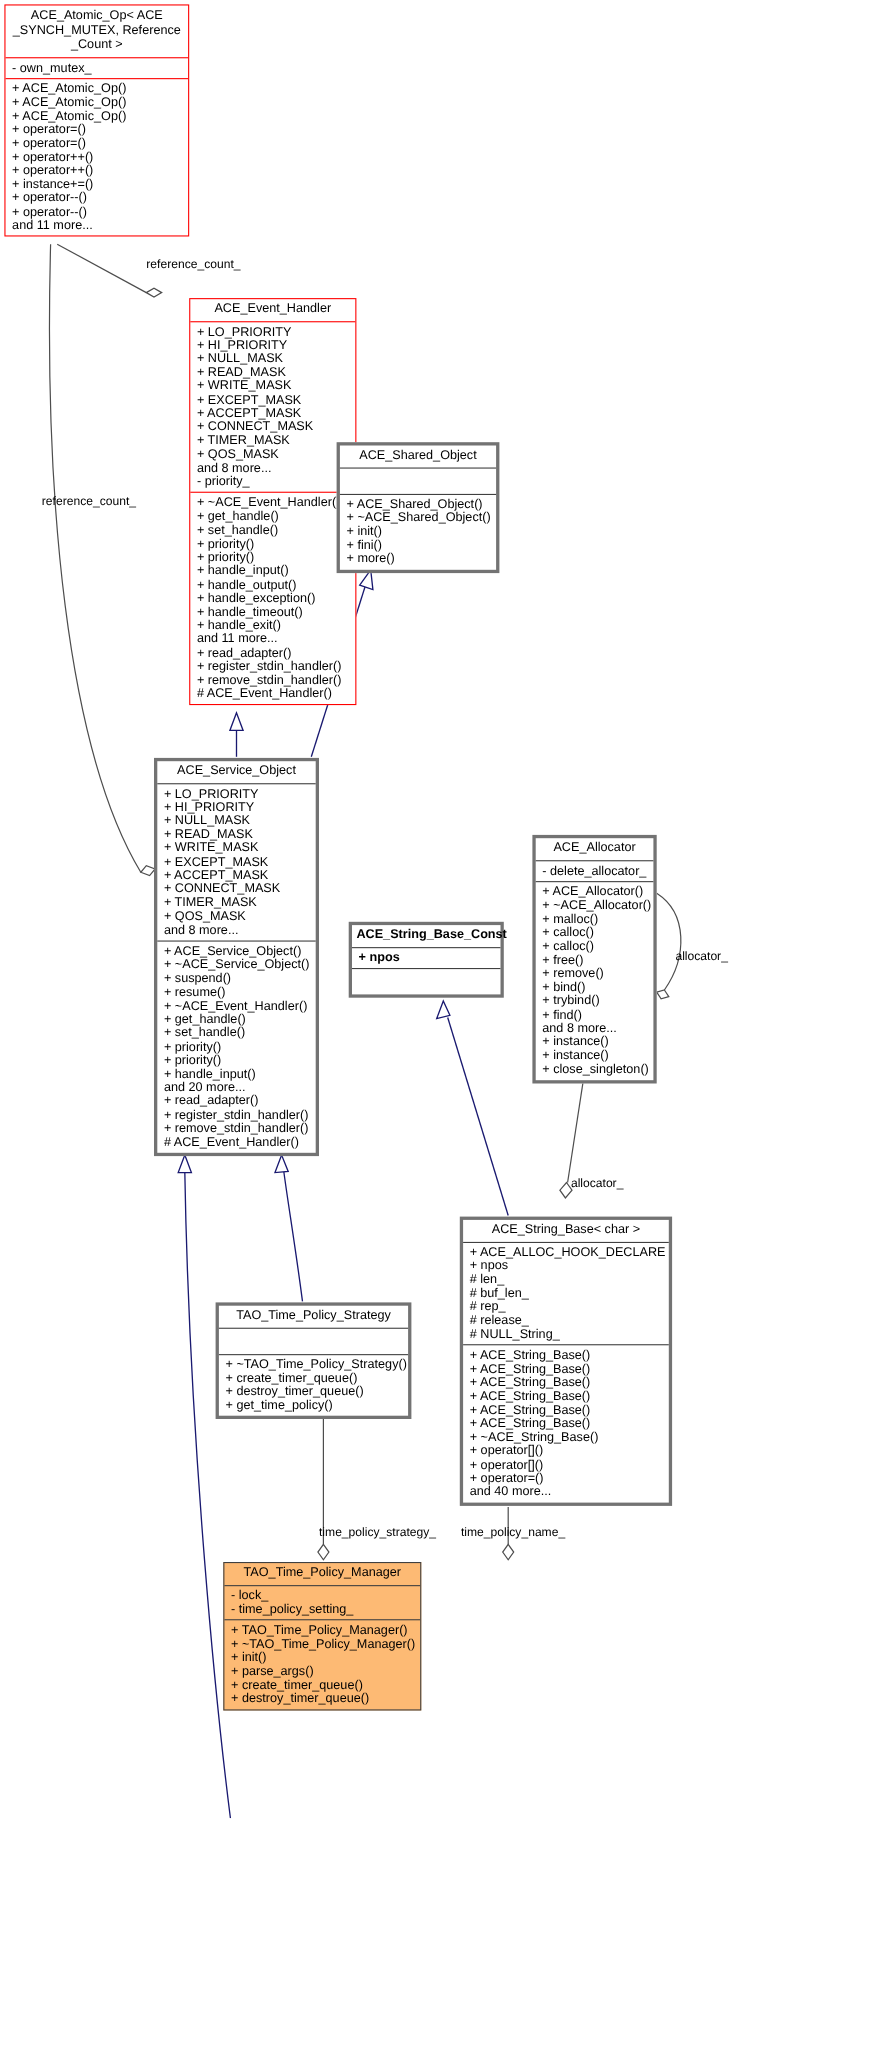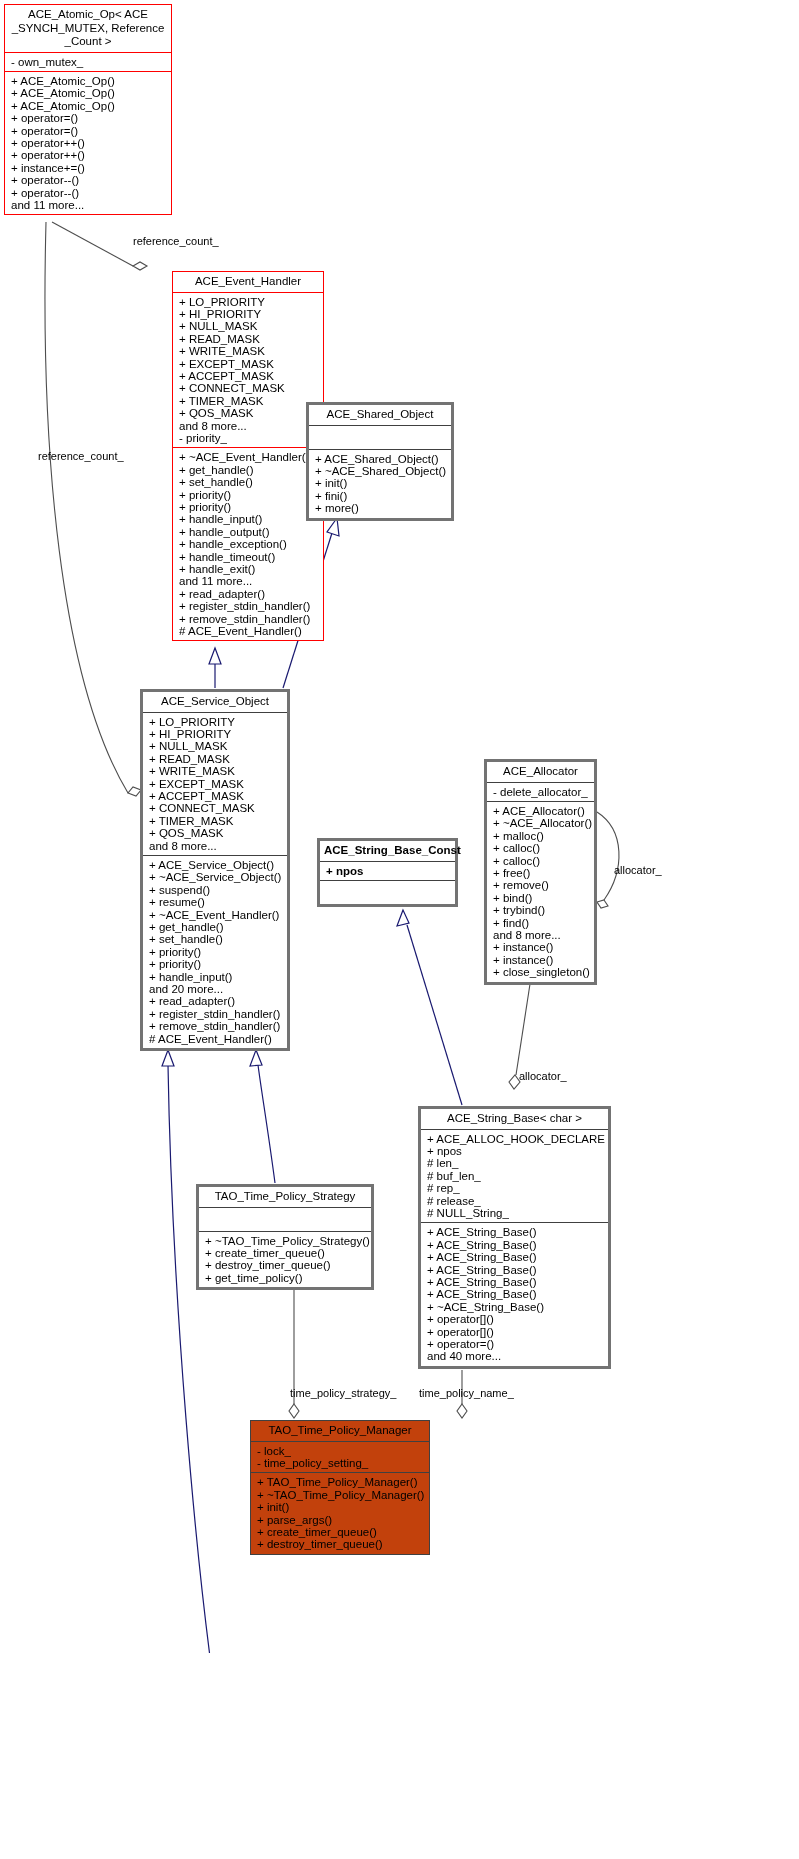--- a/index.html
+++ b/index.html
@@ -28,23 +28,22 @@
   .node {
     position: absolute;
     background: #ffffff;
     box-sizing: border-box;
     border: 3px solid #737373;
   }
   .node.red {
     border: 1px solid #ff0000;
   }
   .node.focus {
-    background: #c2410c;
+    background: #fdba74;
     border: 1px solid #404040;
-    margin-left: 47px;
   }
   .node .title {
     text-align: center;
     padding: 3px 4px 3px 4px;
     font-size: 11.5px;
     color: #000000;
     line-height: 13.5px;
     white-space: pre-line;
   }
   .node .sep {

